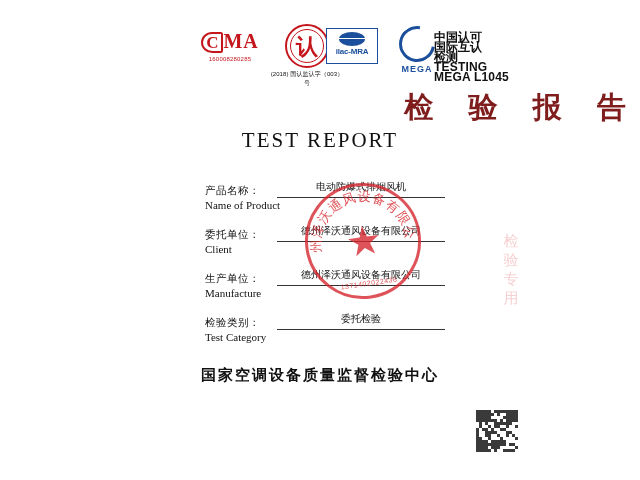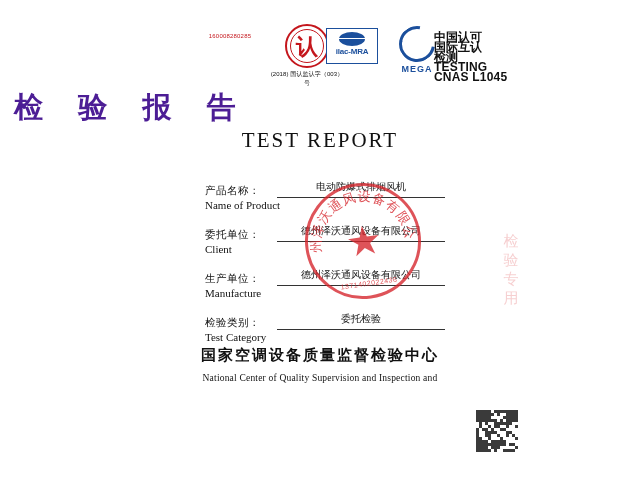--- a/index.html
+++ b/index.html
@@ -180,27 +180,27 @@
   }
   .logo-cnas-info .cn-line { letter-spacing: 0; }
   .logo-cnas-info .en-line { letter-spacing: 0.2px; }
 
   
   .title-cn {
     position: absolute;
     top: 88px;
     left: 0;
     width: 640px;
-    text-align: left;
+    text-align: right;
     font-family: "Liberation Serif", serif;
     font-size: 29px;
     font-weight: bold;
     letter-spacing: 14px;
     text-indent: 14px;
-    color: #4c1d95;
+    color: #7f1d1d;
   }
   .title-en {
     position: absolute;
     top: 128px;
     left: 0;
     width: 640px;
     text-align: center;
     font-family: "Liberation Serif", serif;
     font-size: 21px;
     letter-spacing: 2px;
@@ -260,21 +260,21 @@
     font-family: "Liberation Serif", serif;
     font-size: 10px;
     color: #111;
     white-space: nowrap;
     overflow: hidden;
   }
 
   
   .issuer {
     position: absolute;
-    top: 346px;
+    top: 366px;
     left: 0;
     width: 640px;
     text-align: center;
   }
   .issuer-cn {
     font-family: "Liberation Serif", serif;
     font-size: 15px;
     font-weight: bold;
     letter-spacing: 2px;
     color: #111;
@@ -388,20 +388,23 @@
   }
 </style>
 </head>
 <body>
 
 <div class="page">
 
   <div class="logo-row">
 
     <div class="logo-cma">
+      <div class="cma-mark">
+        <span class="c-letter">C</span><span>MA</span>
+      </div>
       <div class="cma-code">160008280285</div>
     </div>
 
     <div class="logo-cal">
       <div class="cal-circle">
         <div class="cal-inner">认</div>
       </div>
       <div class="cal-code">(2018) 国认监认字（003）号</div>
     </div>
 
@@ -413,21 +416,21 @@
     <div class="logo-cnas">
       <div class="cnas-swirl"></div>
       <div class="cnas-text">MEGA</div>
     </div>
 
     <div class="logo-cnas-info">
       <div class="cn-line">中国认可</div>
       <div class="cn-line">国际互认</div>
       <div class="cn-line">检测</div>
       <div class="en-line">TESTING</div>
-      <div class="en-line">CNAS L1045</div>
+      <div class="en-line">MEGA L1045</div>
     </div>
   </div>
 
   <div class="wm-side">检验专用</div>
 
   <div class="title-cn">检 验 报 告</div>
   <div class="title-en">TEST REPORT</div>
 
   <div class="fields">
 
@@ -475,21 +478,20 @@
       </text>
     </svg>
     <div class="seal-star">
         <span>★</span>
       </div>
     <div class="seal-bottom">1371402022436</div>
   </div>
 
   <div class="issuer">
     <div class="issuer-cn">国家空调设备质量监督检验中心</div>
-    <div class="issuer-en1">National Center of Quality Supervision and Inspection and</div>
   </div>
 
   <div class="qr" id="qr">
       <div class="qr-cell" style="left: 0px; top: 0px; width: 3px; height: 3px;"></div>
       <div class="qr-cell" style="left: 3px; top: 0px; width: 3px; height: 3px;"></div>
       <div class="qr-cell" style="left: 6px; top: 0px; width: 3px; height: 3px;"></div>
       <div class="qr-cell" style="left: 9px; top: 0px; width: 3px; height: 3px;"></div>
       <div class="qr-cell" style="left: 12px; top: 0px; width: 3px; height: 3px;"></div>
       <div class="qr-cell" style="left: 18px; top: 0px; width: 3px; height: 3px;"></div>
       <div class="qr-cell" style="left: 21px; top: 0px; width: 3px; height: 3px;"></div>

